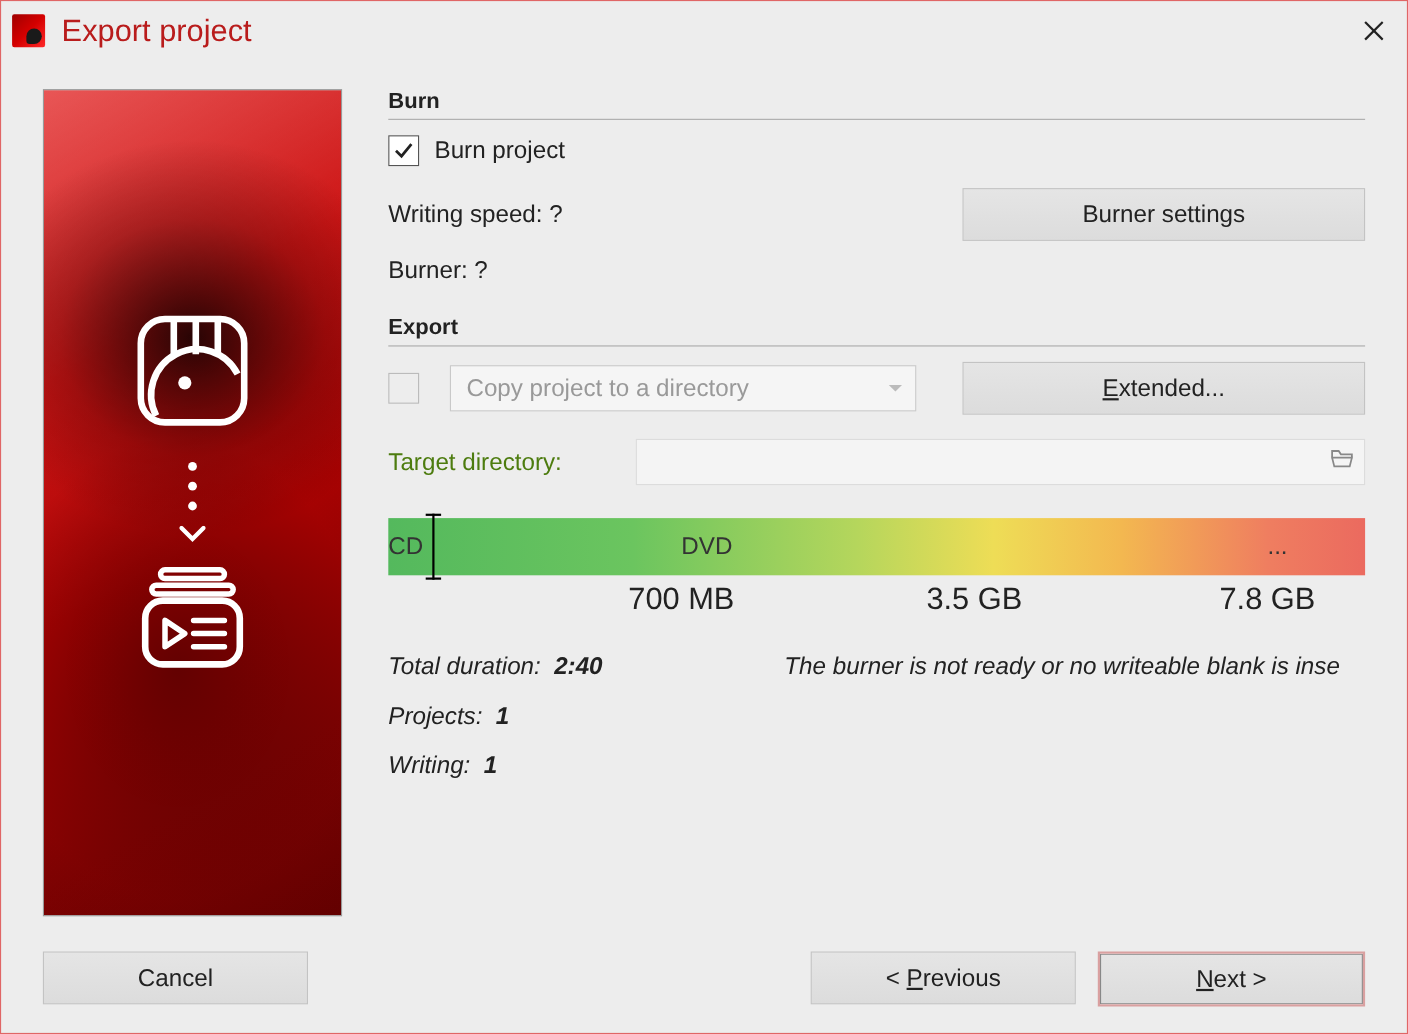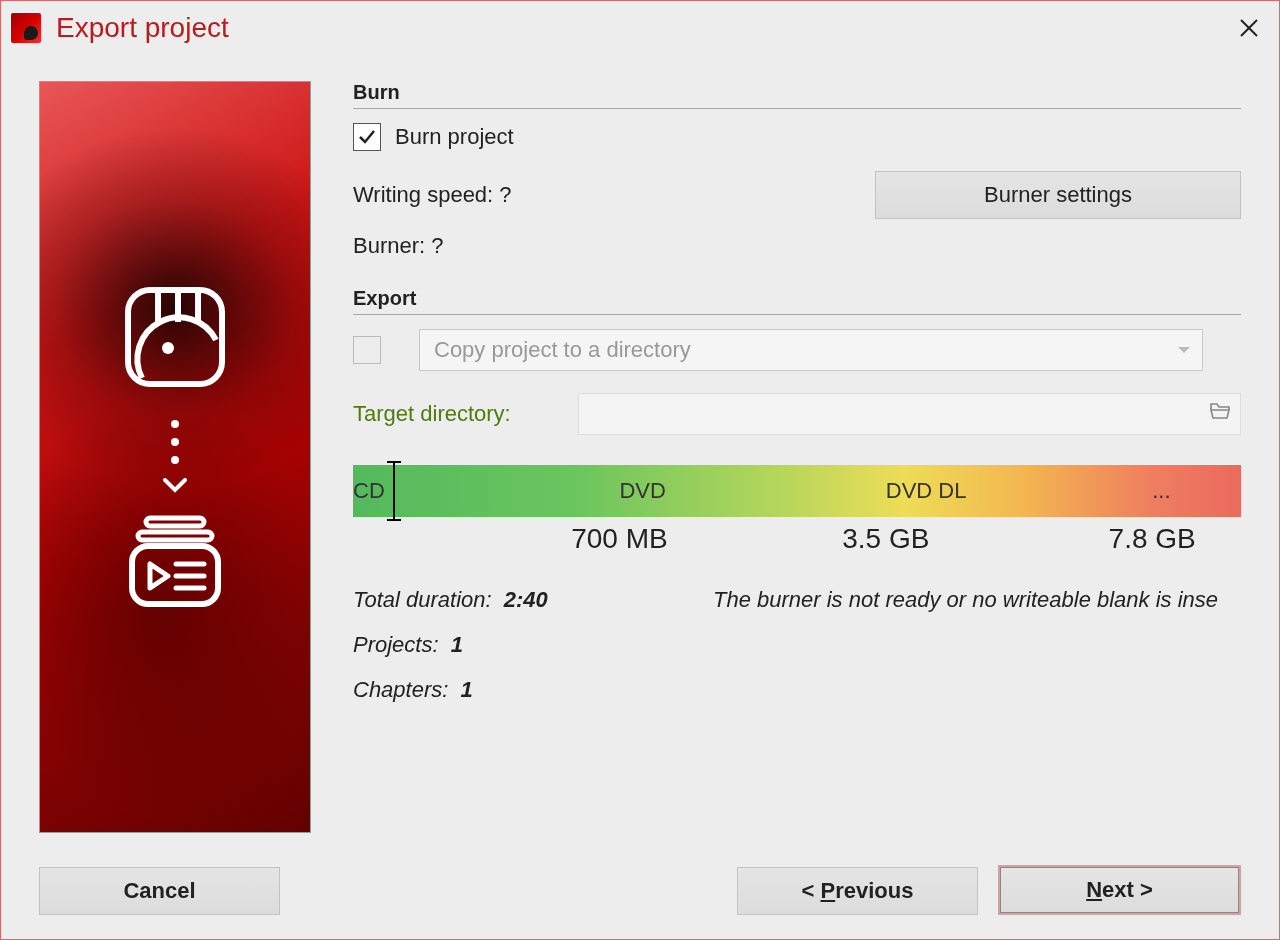--- a/index.html
+++ b/index.html
@@ -272,22 +272,21 @@
   }
   .stats-wrap { position: relative; font-style: italic; }
 
   
   .footer {
     position: absolute;
     left: 38px;
     right: 38px;
     bottom: 24px;
     display: flex;
-    align-items: flex-end;
-    font-weight: bold;
+    align-items: flex-start;
   }
   .footer .spacer { flex: 1; }
   .footer .btn { width: 195px; }
   .btn.primary {
     border: 2px solid #d9a0a0;
     box-shadow: inset 0 0 0 1px #888;
   }
 </style>
 </head>
 <body>
@@ -359,27 +358,30 @@
         </div>
       </div>
 
       <div class="row" style="margin-bottom:28px">
         <span class="label">Burner:</span>
         <span class="label" style="margin-left:6px">?</span>
       </div>
 
       <div class="section-header">Export</div>
 
-      <div class="row" style="gap:24px">
+      <div class="row" style="gap:14px">
         <div class="checkbox disabled"></div>
         <div class="combo">
           <span>Copy project to a directory</span>
           <div class="caret"></div>
         </div>
         <div style="width:14px"></div>
+        <div class="btn" style="width:320px">
+          <span><span class="ul">E</span>xtended...</span>
+        </div>
       </div>
 
       <div class="row" style="margin-top:22px;margin-bottom:30px">
         <span class="label disabled-text" style="width:225px">Target directory:</span>
         <div class="target-input">
           <span class="folder-icon">
             <svg width="24" height="24" viewBox="0 0 24 24">
                 <path d="M3 5 h6 l2 3 h10 v3 H3 Z M3 11 h18 l-2 8 H5 Z" fill="none" stroke="#888" stroke-width="1.6"></path>
               </svg>
           </span>
@@ -389,23 +391,20 @@
 
       <div class="mem-bar-wrap">
         <div class="mem-bar">
           <div class="mem-marker" style="left:4.5%"></div>
           <div class="mem-seg" style="left:0; width:30%">
               <span>CD</span>
             </div>
           <div class="mem-seg" style="left:30%; width:30%">
               <span>DVD</span>
             </div>
-          <div class="mem-seg" style="left:60%; width:30%">
-              <span>DVD DL</span>
-            </div>
           <div class="mem-seg" style="left:90%; width:10%">
               <span>...</span>
             </div>
         </div>
         <div class="mem-labels">
           <span style="left:30%">700 MB</span>
           <span style="left:60%">3.5 GB</span>
           <span style="left:90%">7.8 GB</span>
         </div>
       </div>
@@ -414,21 +413,21 @@
         <div style="position:relative">
           <span>Total duration:</span>
           <b style="margin-left:6px">2:40</b>
           <span class="status-msg" style="left:360px">The burner is not ready or no writeable blank is inse</span>
         </div>
         <div>
           <span>Projects:</span>
           <b style="margin-left:6px">1</b>
         </div>
         <div>
-          <span>Chapters:</span>
+          <span>Writing:</span>
           <b style="margin-left:6px">1</b>
         </div>
       </div>
 
     </div>
   </div>
 
   <div class="footer">
     <div class="btn">
       <span>Cancel</span>

